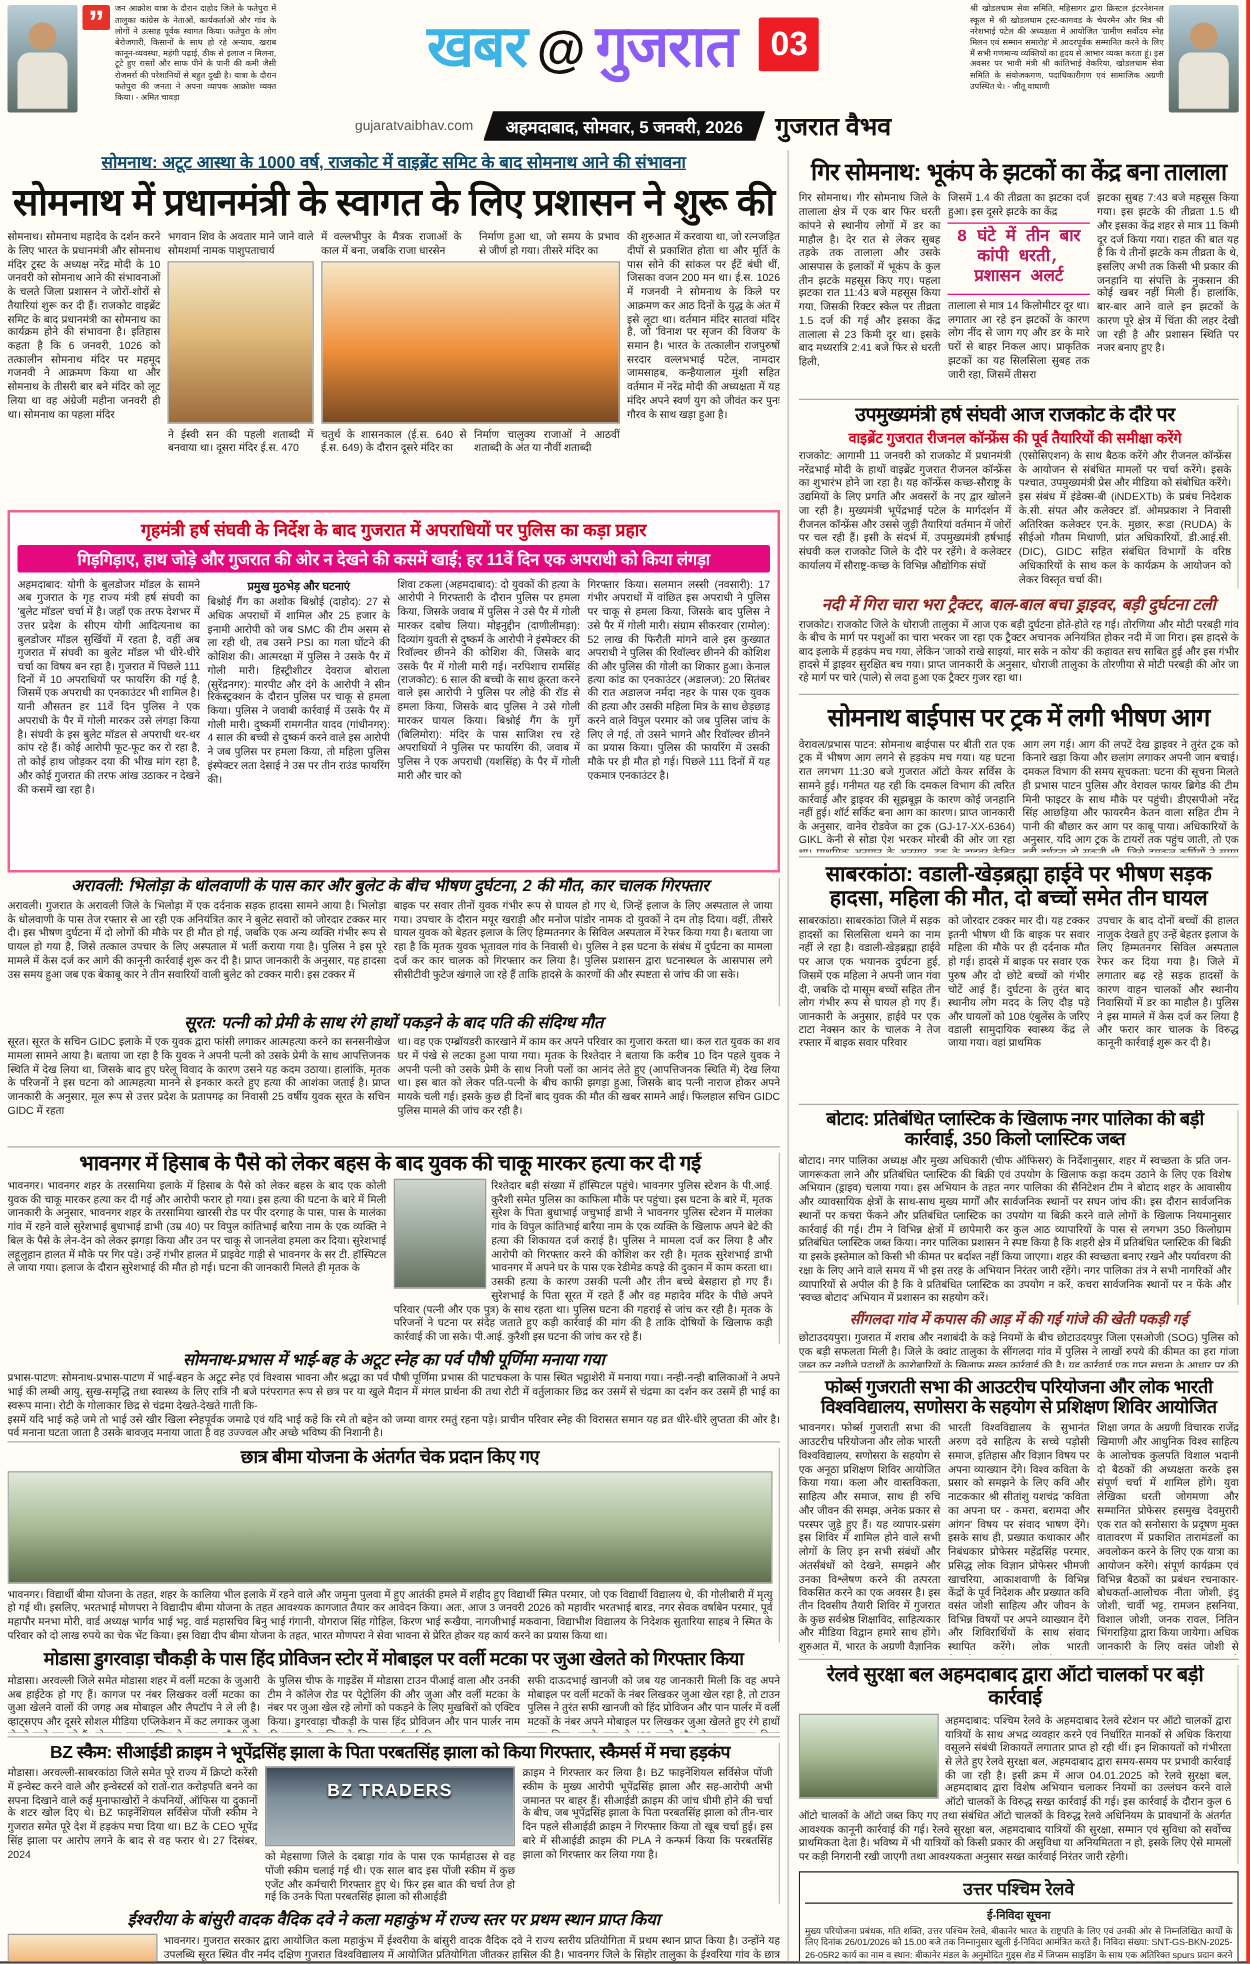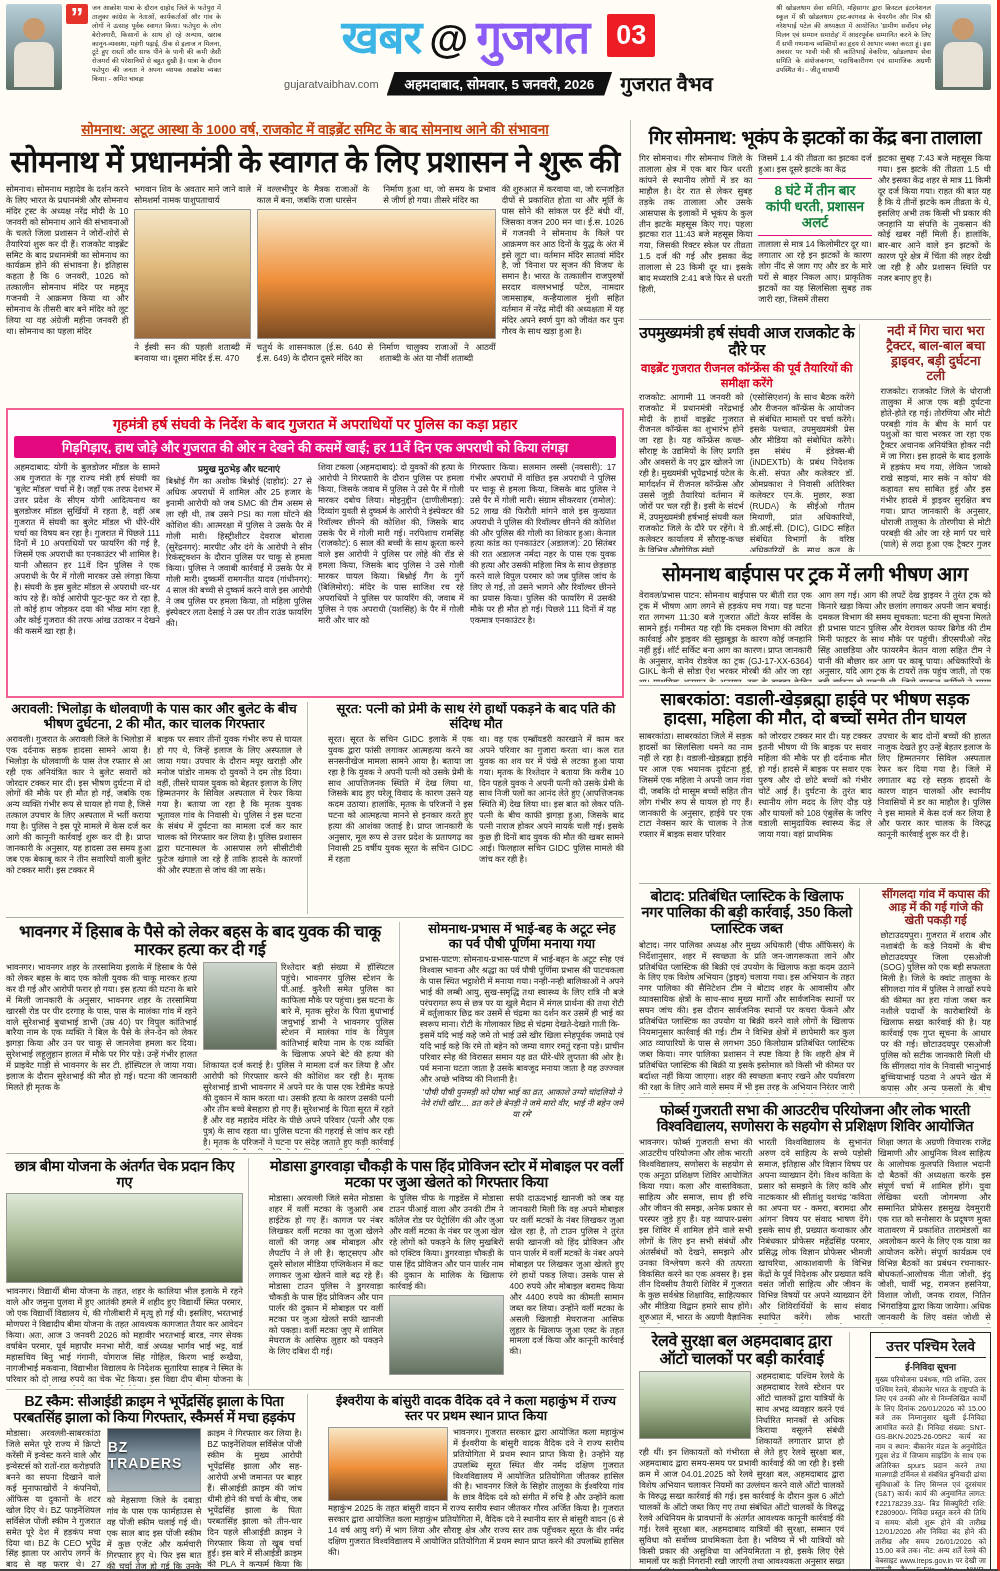--- a/index.html
+++ b/index.html
@@ -8,66 +8,66 @@
         border-right:3px solid #e63329;border-bottom:2px solid #444;box-sizing:border-box;}
   
   .masthead{display:flex;height:118px;padding:4px 6px;box-sizing:border-box;gap:6px;align-items:stretch;}
   .mh-note{width:215px;font-size:6.6px;line-height:1.35;text-align:justify;color:#222;display:flex;gap:4px;}
   .mh-note .txt{flex:1;}
   .portrait{width:56px;height:86px;border-radius:2px;flex:none;
             background:linear-gradient(180deg,#b9cfd8 0%,#8fa6ad 40%,#5d6f65 100%);position:relative;overflow:hidden;}
   .portrait:before{content:"";position:absolute;left:50%;top:16%;width:22px;height:22px;margin-left:-11px;border-radius:50%;background:#c99a6e;}
   .portrait:after{content:"";position:absolute;left:50%;top:44%;width:40px;height:45px;margin-left:-20px;border-radius:10px 10px 0 0;background:#e8e3d6;}
   .quote-glyph{color:#e63329;font-size:26px;font-weight:bold;line-height:1;background:#e63329;color:#fff;width:22px;height:20px;text-align:center;border-radius:2px;flex:none;}
-  .mh-center{flex:1;display:flex;flex-direction:column;align-items:center;justify-content:flex-start;}
+  .mh-center{flex:1;display:flex;flex-direction:column;align-items:center;justify-content:space-between;}
   .logo-row{display:flex;align-items:baseline;gap:8px;}
   .logo-khabar{font-size:46px;font-weight:bold;color:#3cb4e5;letter-spacing:-1px;}
   .logo-at{font-size:40px;font-weight:bold;color:#111;}
   .logo-gujarat{font-size:46px;font-weight:bold;color:#8b5cf6;letter-spacing:-1px;}
   .pageno{background:#ee1c25;color:#fff;font-size:27px;font-weight:bold;padding:6px 9px;border-radius:2px;align-self:center;margin-left:10px;}
   .date-row{display:flex;align-items:center;gap:8px;margin-top:4px;width:100%;justify-content:center;}
   .site{font-size:11px;color:#555;}
   .ribbon{background:#111;color:#fff;font-weight:bold;font-size:13.5px;padding:3px 18px;
           clip-path:polygon(8px 0,100% 0,calc(100% - 8px) 100%,0 100%);}
   .brand{font-size:20px;font-weight:bold;color:#111;}
   
   .strips{display:flex;padding:2px 6px 0 6px;gap:8px;box-sizing:border-box;}
   .lstrip{width:618px;flex:none;border-right:1px solid #bbb;padding-right:6px;}
   .rstrip{flex:1;min-width:0;}
   .sep{border:none;border-top:1px solid #aaa;margin:3px 0;}
   
   .body-txt{font-size:8.4px;line-height:1.3;text-align:justify;margin:0;}
   .cols{display:flex;gap:6px;}
   .cols>div{flex:1;min-width:0;}
   h1,h2,h3,h4{margin:0;color:#111;font-family:"Liberation Sans",sans-serif;}
-  .strapline{color:#c2410c;font-weight:bold;font-size:13.5px;text-align:center;text-decoration:underline;height:20px;overflow:hidden;}
+  .strapline{color:#0c4a6e;font-weight:bold;font-size:13.5px;text-align:center;text-decoration:underline;height:20px;overflow:hidden;}
   .lead-headline{font-size:30px;font-weight:bold;text-align:center;height:42px;overflow:hidden;letter-spacing:-0.5px;}
   .lead-body{height:220px;overflow:hidden;margin-top:2px;}
   .photo{background:linear-gradient(135deg,#d8c18f 0%,#c98f4e 35%,#8a5a33 70%,#5a3a22 100%);border:1px solid #999;position:relative;overflow:hidden;}
   .photo.temple{background:linear-gradient(180deg,#f4e6c8 0%,#e0b97a 45%,#9c6b3c 100%);}
   .photo.saffron{background:linear-gradient(180deg,#f7e7c6 0%,#ef8f3a 55%,#7a4a22 100%);}
   .photo.grey{background:linear-gradient(180deg,#cfd6cd 0%,#9aa89b 50%,#64705f 100%);}
   .photo.green{background:linear-gradient(180deg,#dfe8d8 0%,#a7bb95 50%,#5d6f4c 100%);}
   .photo.store{background:linear-gradient(180deg,#3c4a56 0%,#7e909c 40%,#aeb8bd 100%);display:flex;align-items:flex-start;justify-content:center;}
   .photo.store .sign{margin-top:10px;color:#fff;font-weight:bold;font-size:14px;letter-spacing:1px;text-shadow:0 1px 2px #000;}
   
   .enc-box{border:2px solid #f06292;margin-top:4px;padding:4px 6px;height:290px;overflow:hidden;box-sizing:border-box;background:#fffdfd;}
   .enc-kicker{color:#d6001c;font-weight:bold;font-size:14px;text-align:center;}
   .enc-headline{font-size:37px;font-weight:bold;text-align:center;letter-spacing:-1px;line-height:1.05;}
   .enc-subbar{background:#e5097f;color:#fff;font-weight:bold;font-size:13px;text-align:center;padding:2px 4px;margin:3px 0 4px 0;border-radius:2px;}
   .enc-colhead{font-weight:bold;font-size:9px;text-align:center;margin:0 0 1px 0;}
   
   .sec{margin-top:4px;overflow:hidden;}
   .sec h3{font-size:16.5px;text-align:center;line-height:1.12;letter-spacing:-0.3px;}
-  .sec h4{font-size:13px;text-align:center;line-height:1.15;}
+  .sec h4{font-size:13px;text-align:center;line-height:1.15;font-style:italic;}
   .maroon{color:#8e241f;}
   .red-sub{color:#d6001c;font-weight:bold;font-size:11.5px;text-align:center;margin:1px 0 2px 0;}
-  .pullquote{border-top:1.5px solid #e5097f;border-bottom:1.5px solid #e5097f;color:#15803d;
-             font-weight:bold;font-size:13.5px;text-align:center;padding:4px 2px;margin:3px 0;line-height:1.2;}
-  .row2{display:flex;gap:20px;}
+  .pullquote{border-top:1.5px solid #e5097f;border-bottom:1.5px solid #e5097f;color:#be185d;
+             font-weight:bold;font-size:13.5px;text-align:center;padding:4px 2px;margin:3px 0;line-height:1.2;font-family:Liberation Mono, monospace;}
+  .row2{display:flex;gap:6px;flex-direction:column;}
   .notice{border:1.5px solid #222;padding:3px 4px;background:#fffef8;box-sizing:border-box;}
   .notice .nt{font-size:14px;font-weight:bold;text-align:center;border-bottom:1px solid #222;padding-bottom:2px;}
   .notice .ns{font-size:9px;font-weight:bold;text-align:center;margin:2px 0;}
   .notice p{font-size:7.2px;line-height:1.32;text-align:justify;margin:0;}
 </style>
 </head>
 <body>
 
 <div class="page">
 

